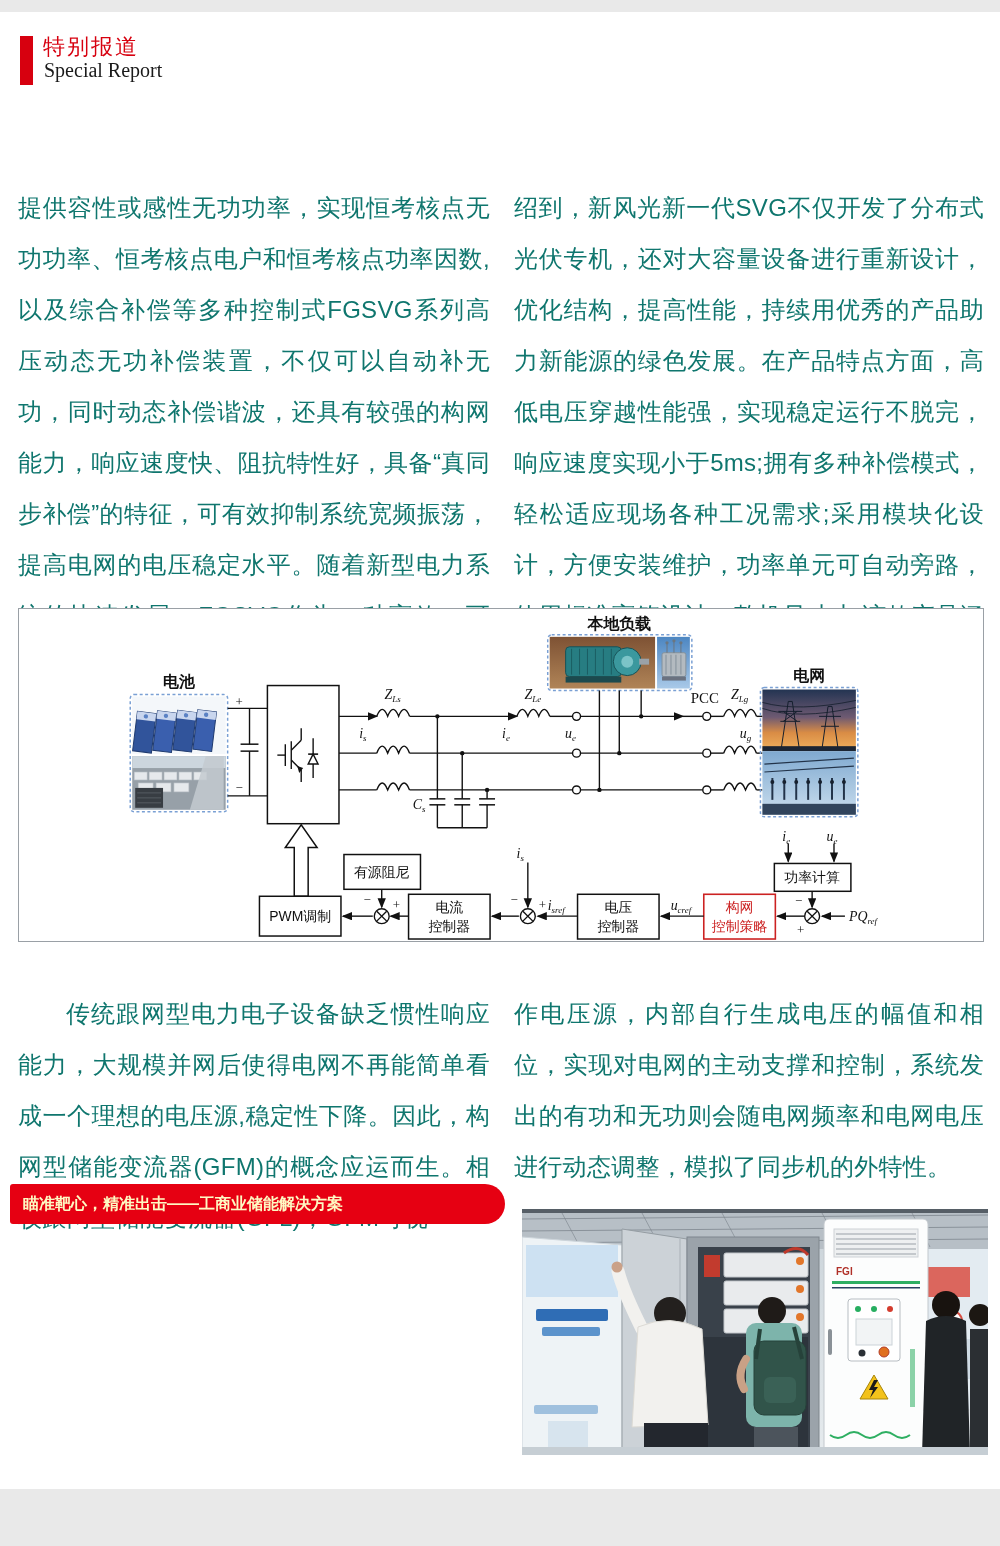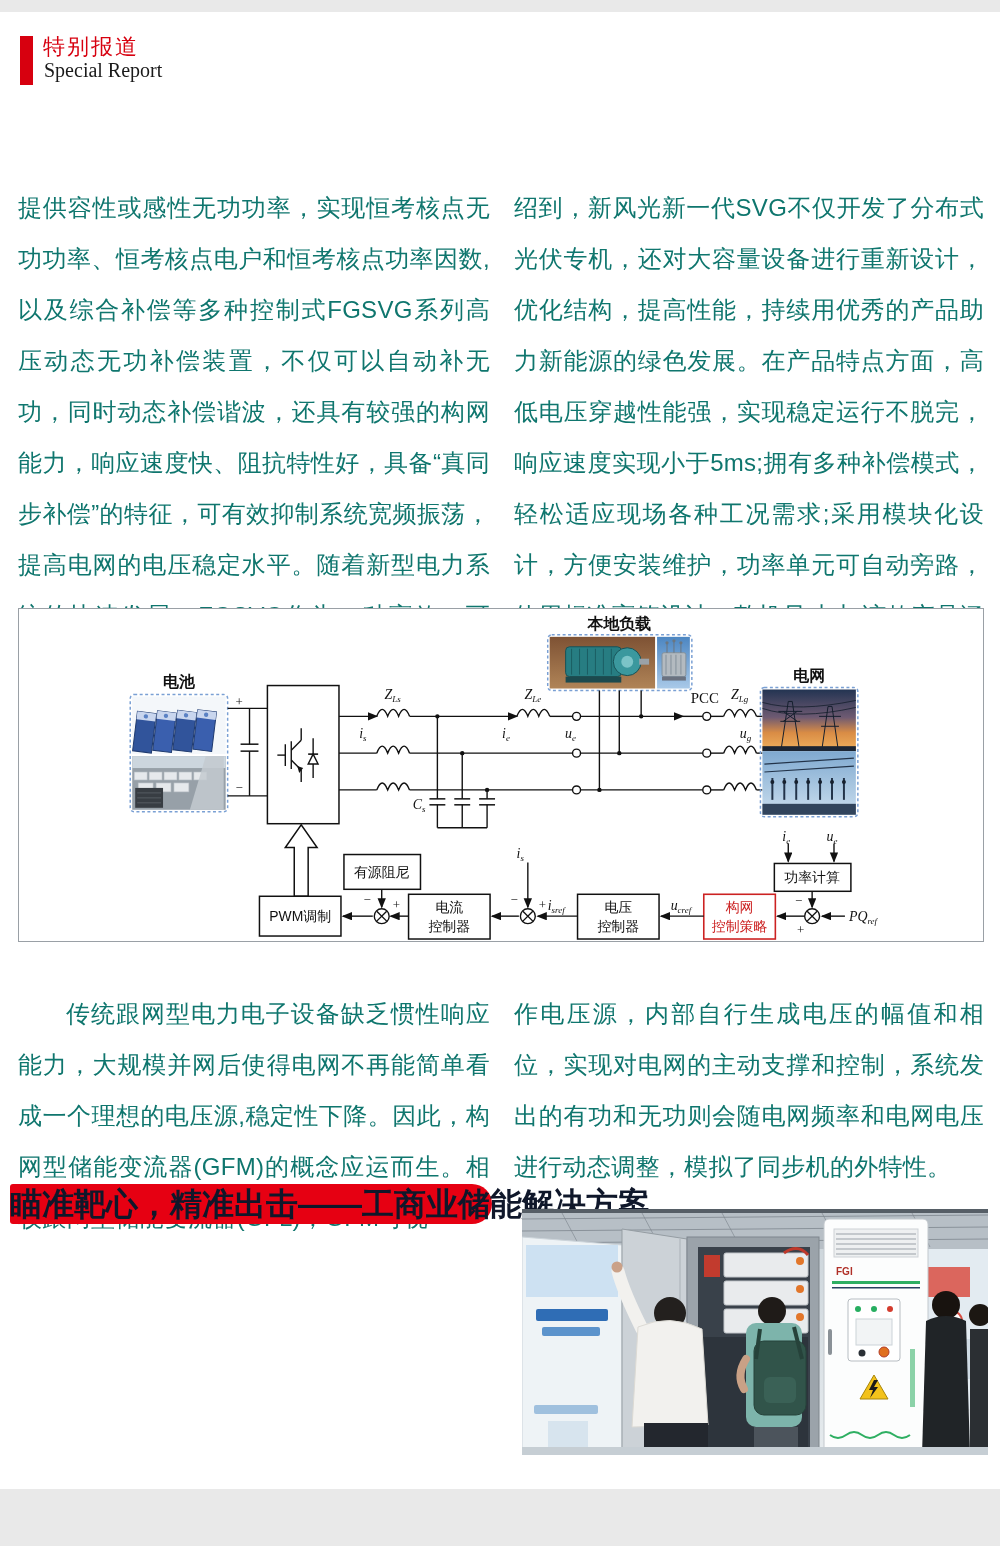--- a/index.html
+++ b/index.html
@@ -34,22 +34,22 @@
   .blk { font-size:14px; fill:#111; }
   .redtxt { font-size:14px; fill:#cc2222; }
   .big { font-size:16px; font-weight:bold; fill:#111; }
   .math  { font-family:"Liberation Serif","DejaVu Serif",serif; font-style:italic; font-size:14px; fill:#111; }
   .mathn { font-family:"Liberation Serif","DejaVu Serif",serif; font-size:15px; fill:#111; }
   .sub { font-size:9px; }
   .sign { font-size:13px; fill:#111; font-family:"Liberation Serif","DejaVu Serif",serif; }
   .dash { fill:none; stroke:#7aa0d4; stroke-width:1.5; stroke-dasharray:3,2.5; }
 
   
-  .banner { left:10px; top:1172px; width:482px; height:40px; background:#e60012; color:#0f172a;
-            font-size:32px; font-weight:800; line-height:40px; 
+  .banner { left:10px; top:1172px; width:482px; height:40px; background:#e60012; color:#fef9c3;
+            font-size:16px; font-weight:800; line-height:40px; padding-left:13px;
             border-radius:3px 20px 20px 3px; white-space:nowrap; }
 
   
   .photo { left:522px; top:1197px; width:466px; height:246px; }
 
   
   .pageno  { left:20px; top:1500px; font-family:"Liberation Serif","DejaVu Serif",serif; font-weight:bold; font-size:21px; color:#202020; }
   .journal { left:64px; top:1506px; font-family:"Liberation Serif","DejaVu Serif",serif; font-size:15px; letter-spacing:3.5px; color:#3a3f45; }
   .botrule { left:0; top:1539px; width:1000px; height:3px; background:#84888d; }
 </style>

